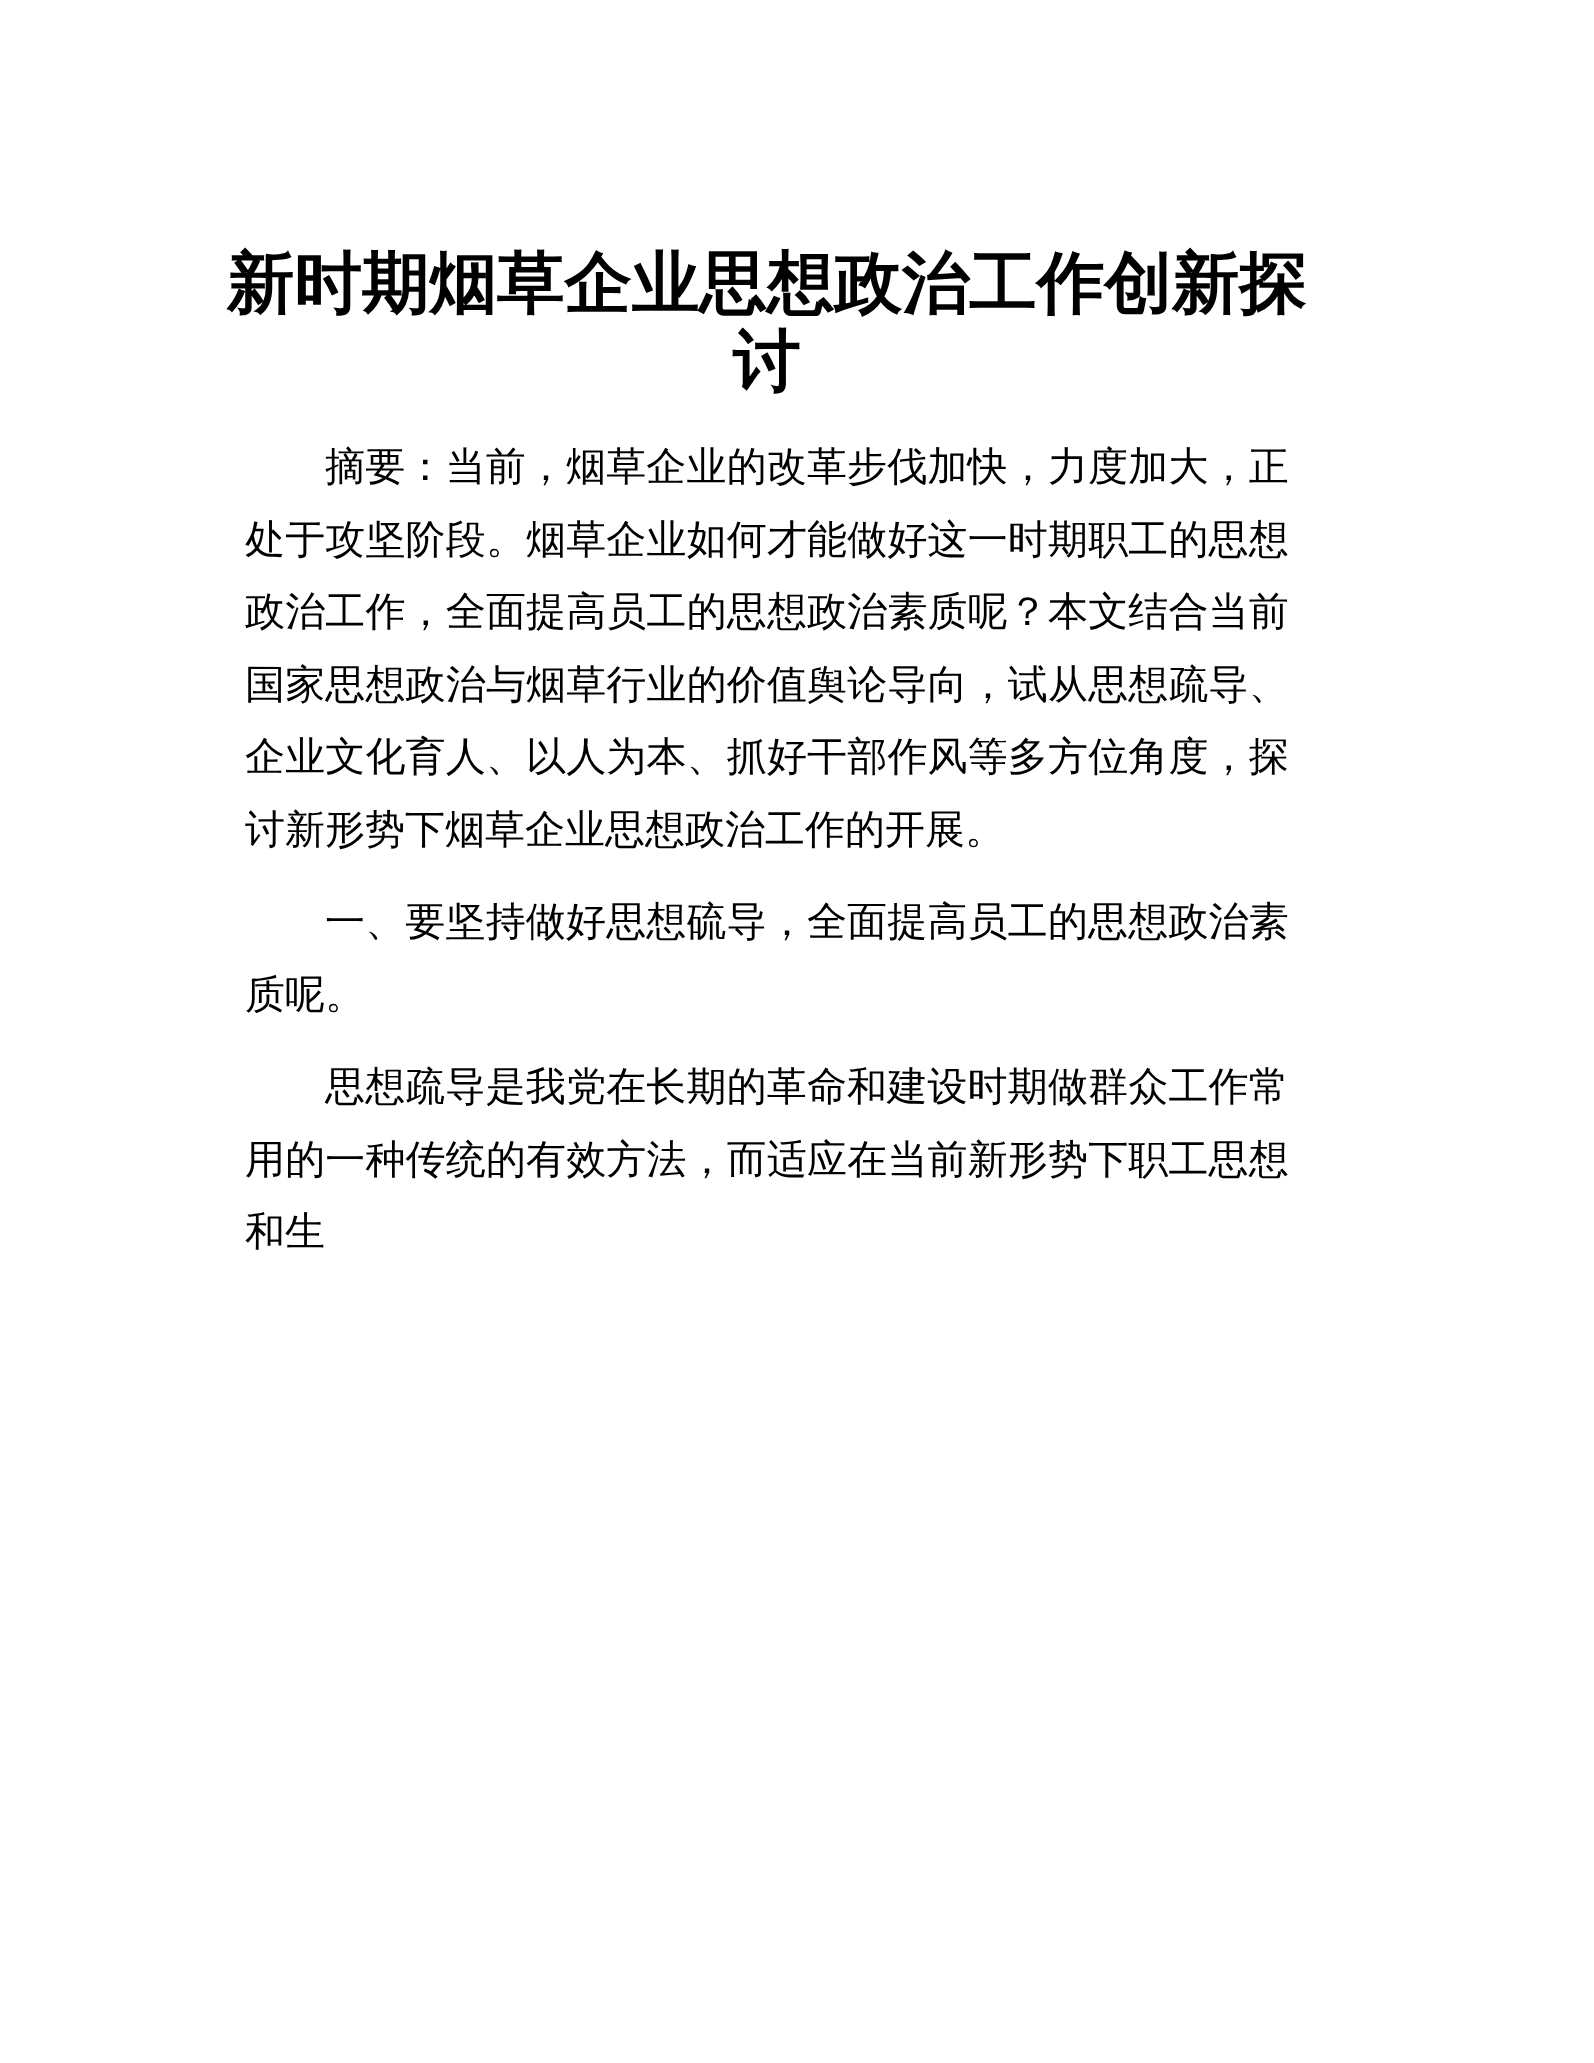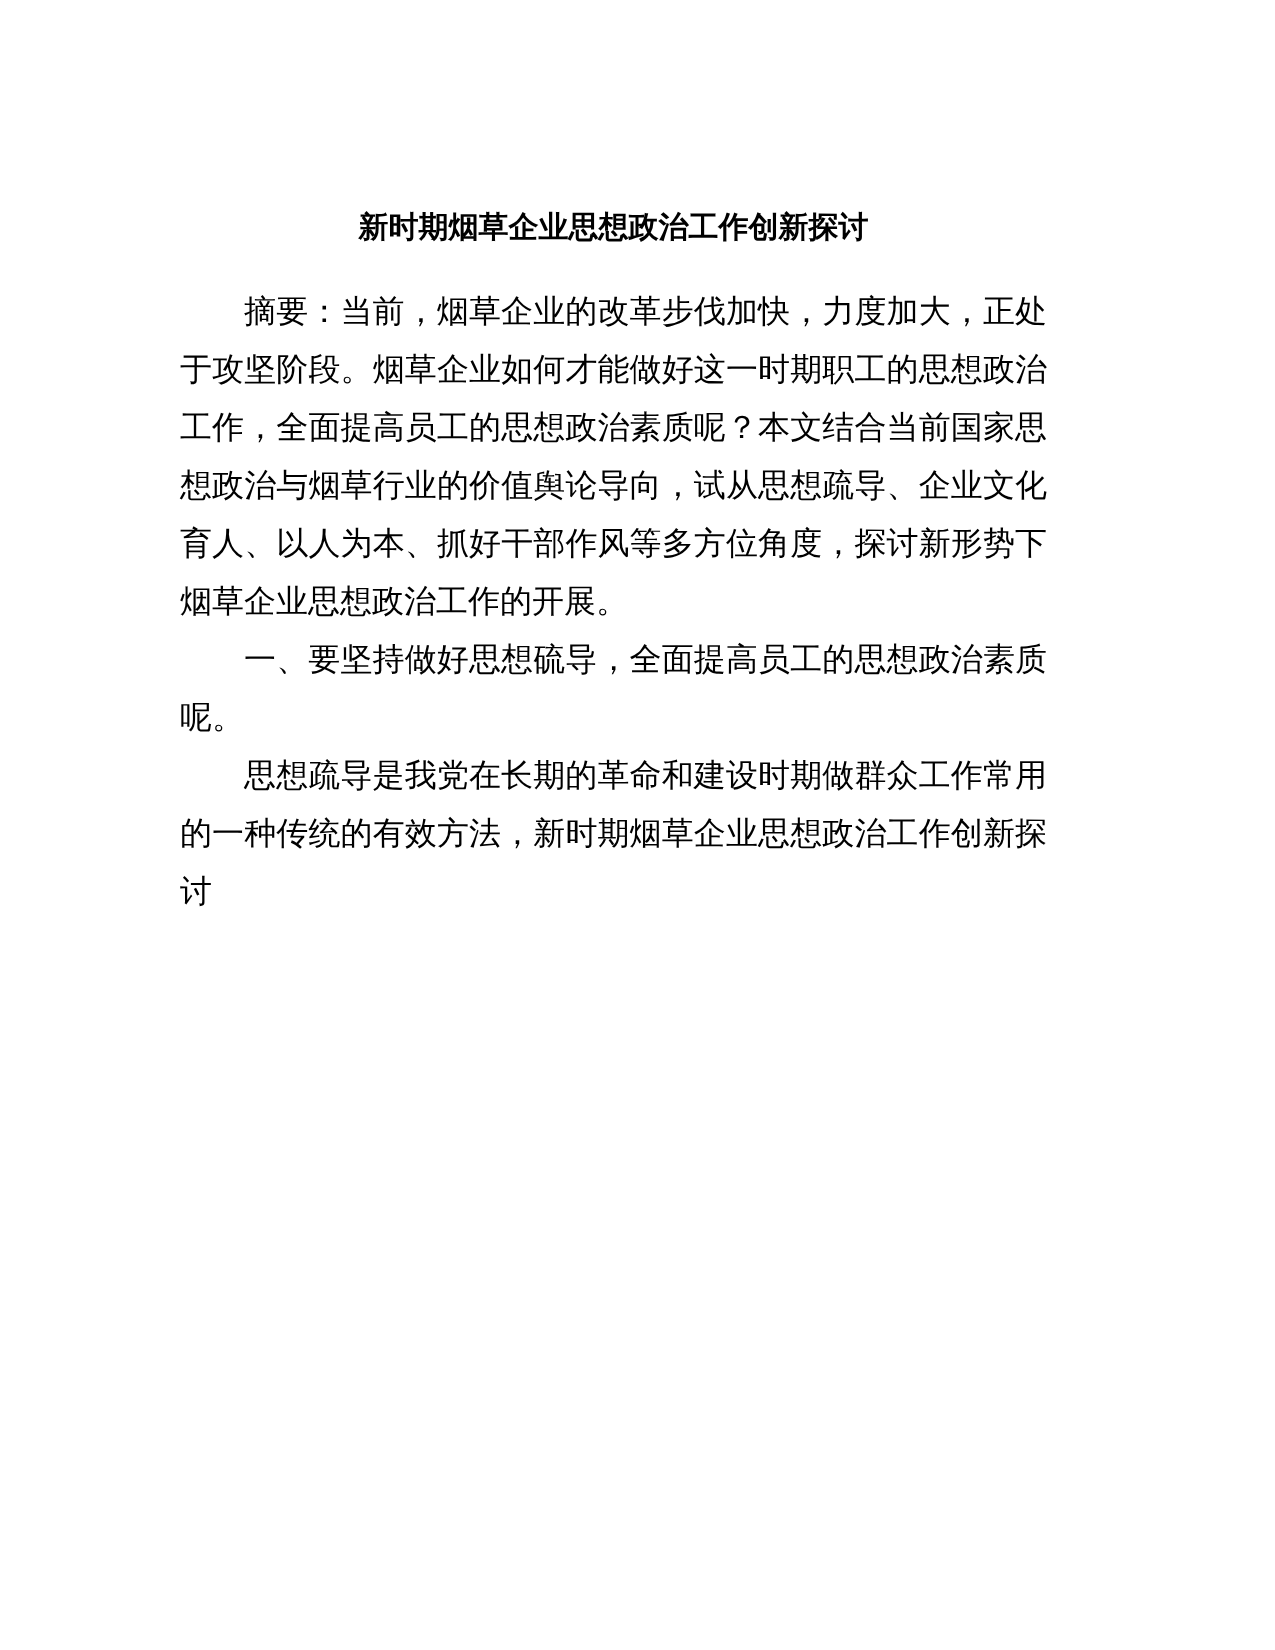--- a/index.html
+++ b/index.html
@@ -15,42 +15,42 @@
   }
   .page {
     box-sizing: border-box;
     width: 1275px;
     height: 1650px;
     background: #ffffff;
     color: #000000;
     padding: 196px 228px 0 180px;
   }
   .doc-title {
-    font-size: 30px;
+    font-size: 54px;
     font-weight: 700;
     text-align: center;
     line-height: 62px;
     margin: 0 0 24px 0;
   }
   .doc-para {
     font-size: 32px;
     line-height: 58px;
-    margin: 0;
+    margin: 16px;
     text-align: justify;
     text-justify: inter-ideograph;
     text-indent: 2em;
     word-break: break-all;
   }
 </style>
 </head>
 <body>
 
 <div class="page">
   <h1 class="doc-title">新时期烟草企业思想政治工作创新探讨</h1>
 
   <p class="doc-para">摘要：当前，烟草企业的改革步伐加快，力度加大，正处于攻坚阶段。烟草企业如何才能做好这一时期职工的思想政治工作，全面提高员工的思想政治素质呢？本文结合当前国家思想政治与烟草行业的价值舆论导向，试从思想疏导、企业文化育人、以人为本、抓好干部作风等多方位角度，探讨新形势下烟草企业思想政治工作的开展。</p>
 
 
 
   <p class="doc-para">一、要坚持做好思想硫导，全面提高员工的思想政治素质呢。</p>
 
-  <p class="doc-para">思想疏导是我党在长期的革命和建设时期做群众工作常用的一种传统的有效方法，新时期烟草企业思想政治工作创新探讨</p>
+  <p class="doc-para">思想疏导是我党在长期的革命和建设时期做群众工作常用的一种传统的有效方法，而适应在当前新形势下职工思想和生</p>
 </div>
 
 </body></html>

